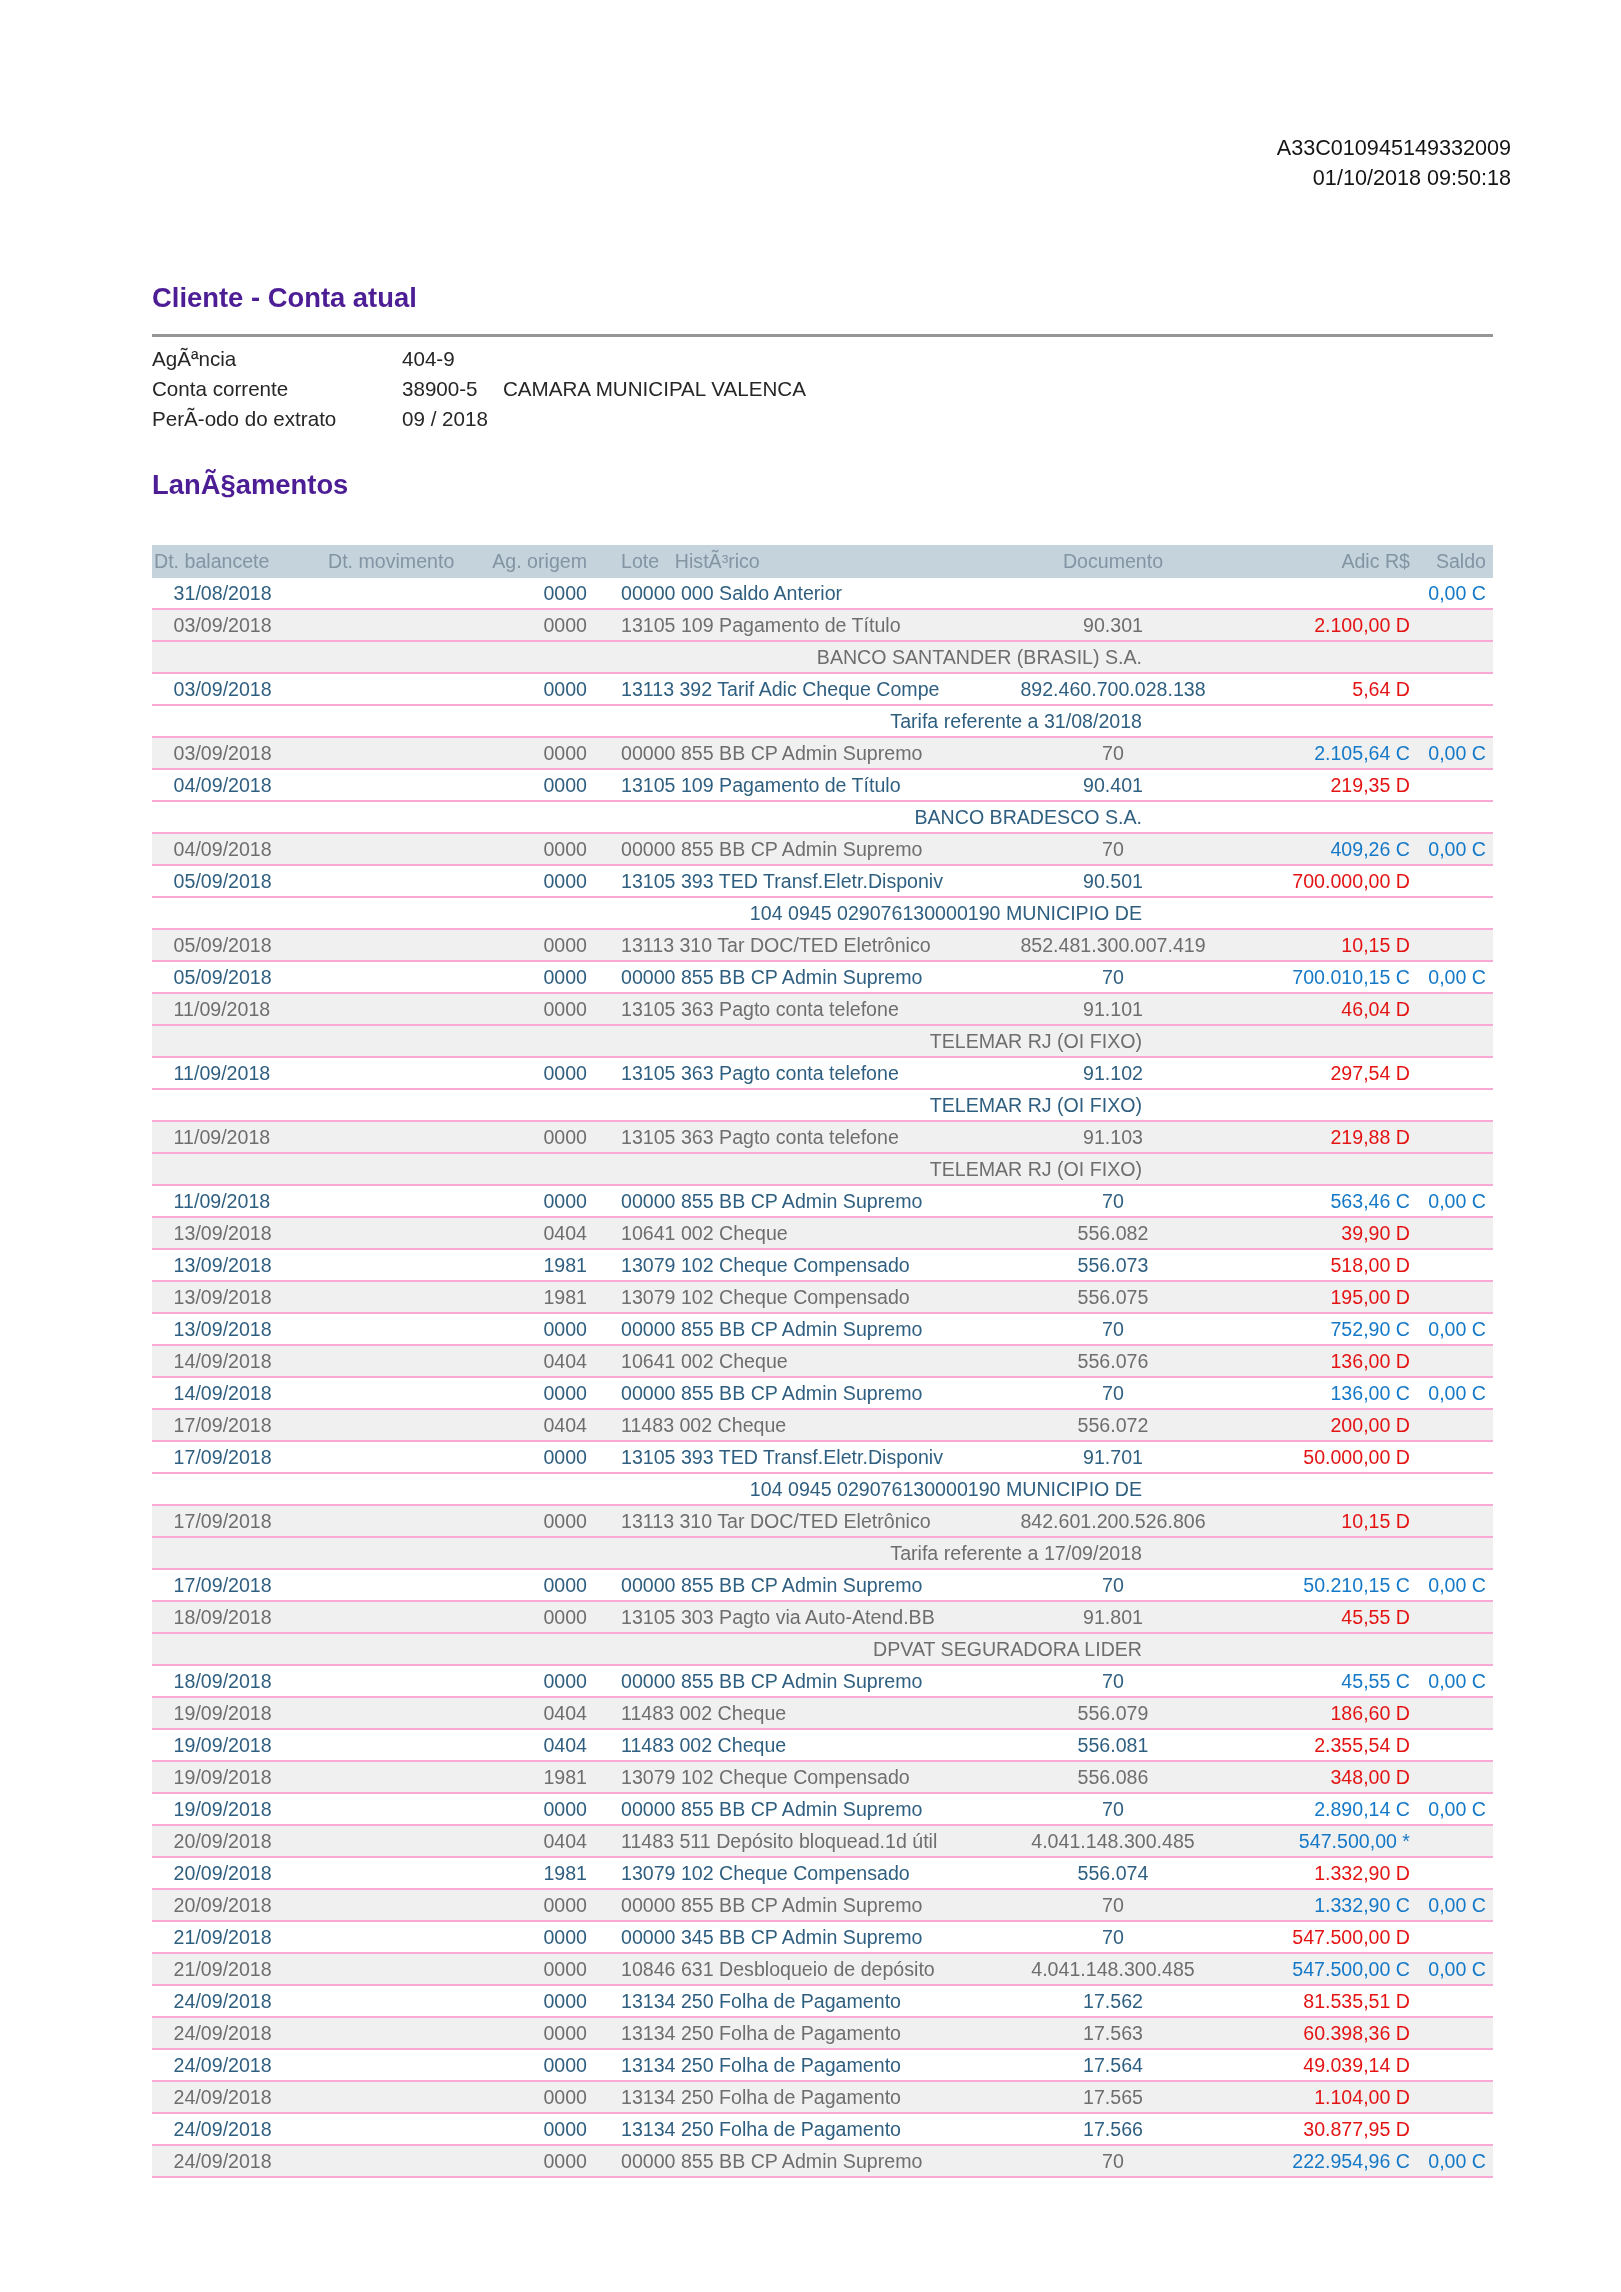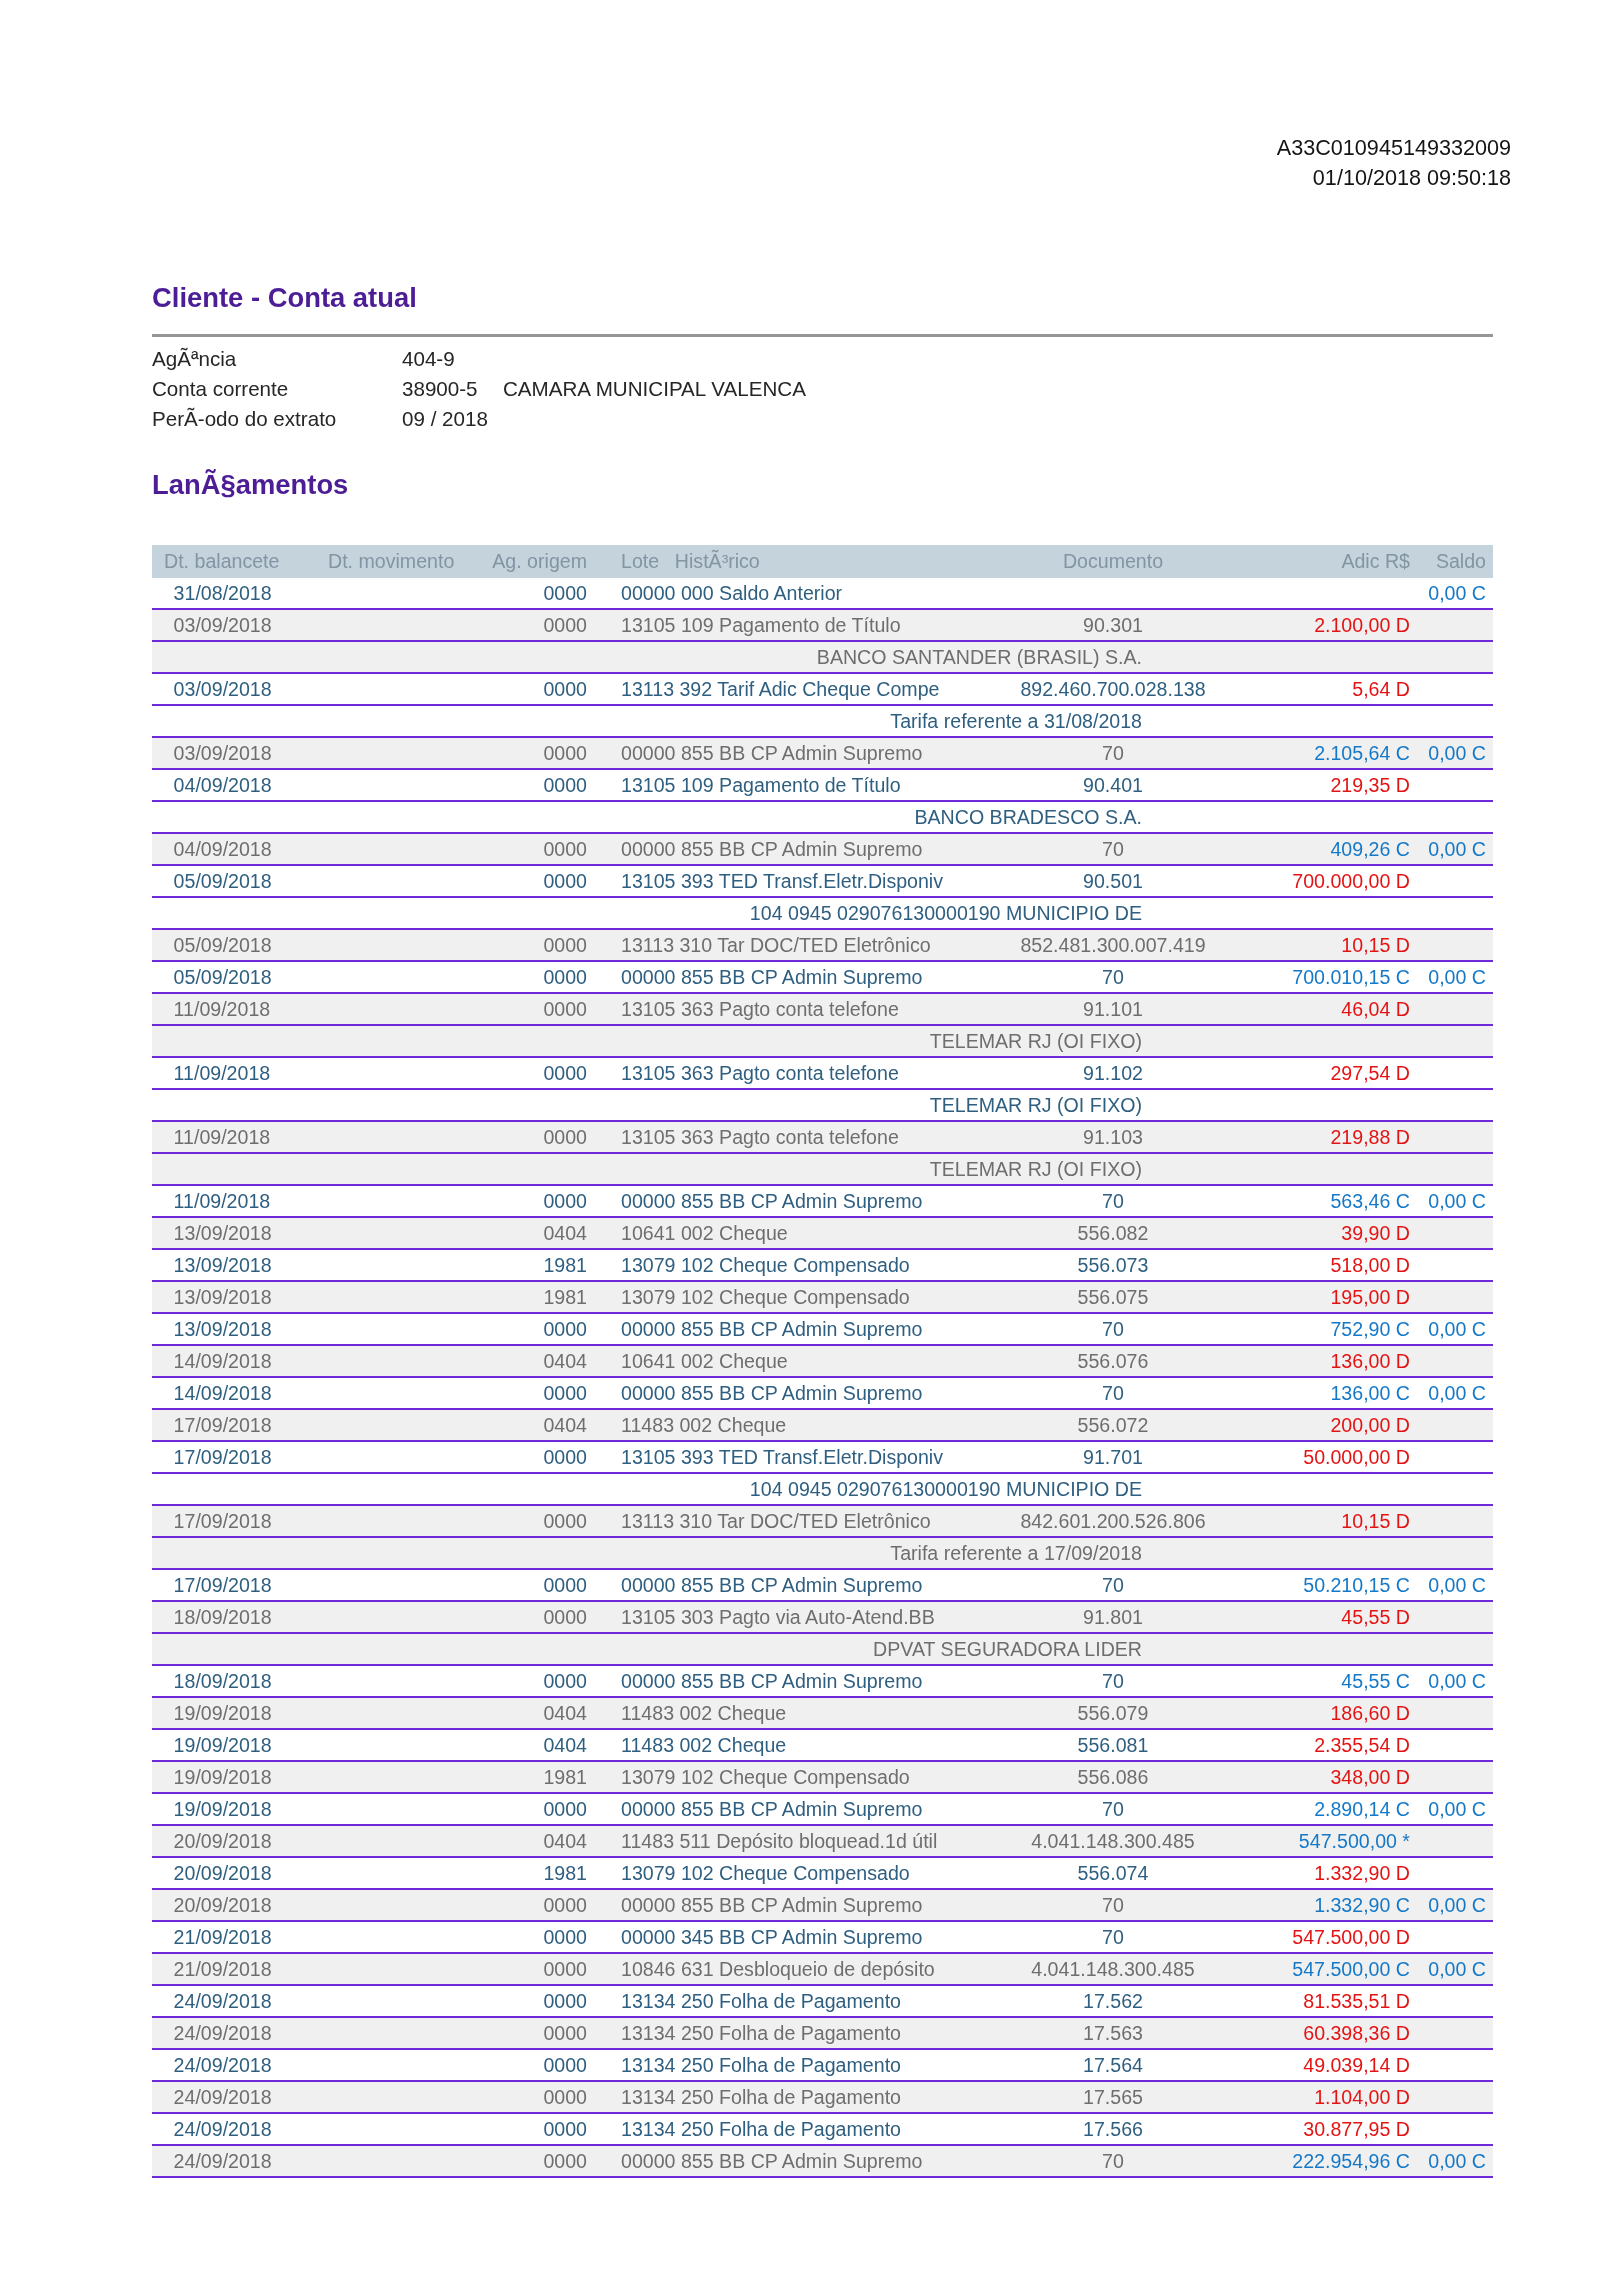--- a/index.html
+++ b/index.html
@@ -52,21 +52,21 @@
   .table {
     position:absolute; left:152px; top:545px; width:1341px;
     font-size:19.6px;
   }
   .trow {
     display:grid;
     grid-template-columns:176px 127px 132px 379px 294px 150px 76px;
     padding-right:4.9px;
     height:32px;
     align-items:center;
-    border-bottom:2px solid #6d28d9;
+    border-bottom:2px solid #f9a8d4;
     white-space:nowrap;
   }
   .thead {
     height:33px;
     background:#c5d3dd;
     color:#8394a3;
     border-bottom:none;
   }
   .row-white { background:#ffffff; color:#2f5f80; }
   .row-gray  { background:#f0f0f0; color:#6e6e6e; }
@@ -114,21 +114,21 @@
       <span class="field-label">PerÃ-odo do extrato</span>
       <span class="field-value">09 / 2018</span>
       <span class="field-extra"></span>
     </div>
   </div>
 
   <div class="section-title title-lanc">LanÃ§amentos</div>
 
   <div class="table">
     <div class="trow thead">
-      <span class="c-date" style="padding-left:12px;">Dt. balancete</span>
+      <span class="c-date" style="padding-left:2px;">Dt. balancete</span>
       <span>Dt. movimento</span>
       <span class="c-ag">Ag. origem</span>
       <span class="c-hist c-hist-head"><span>Lote</span><span class="lote-gap"></span><span>HistÃ³rico</span></span>
       <span class="c-doc">Documento</span>
       <span class="c-val">Adic R$</span>
       <span class="c-sal">Saldo</span>
     </div>
     <div>
         <div class="trow row-white">
           <span class="c-date">31/08/2018</span>

